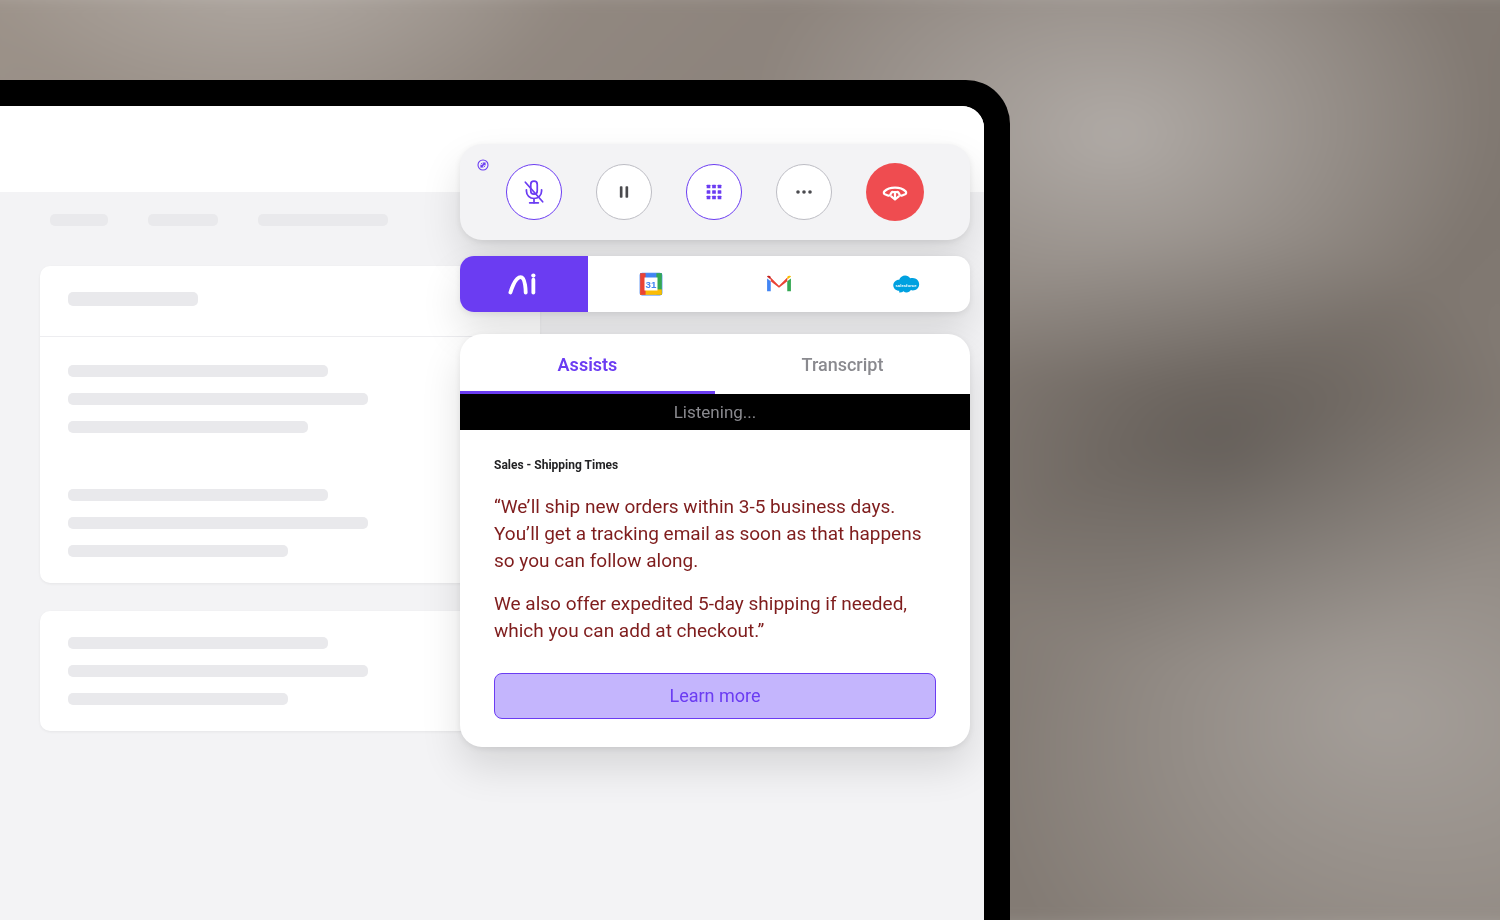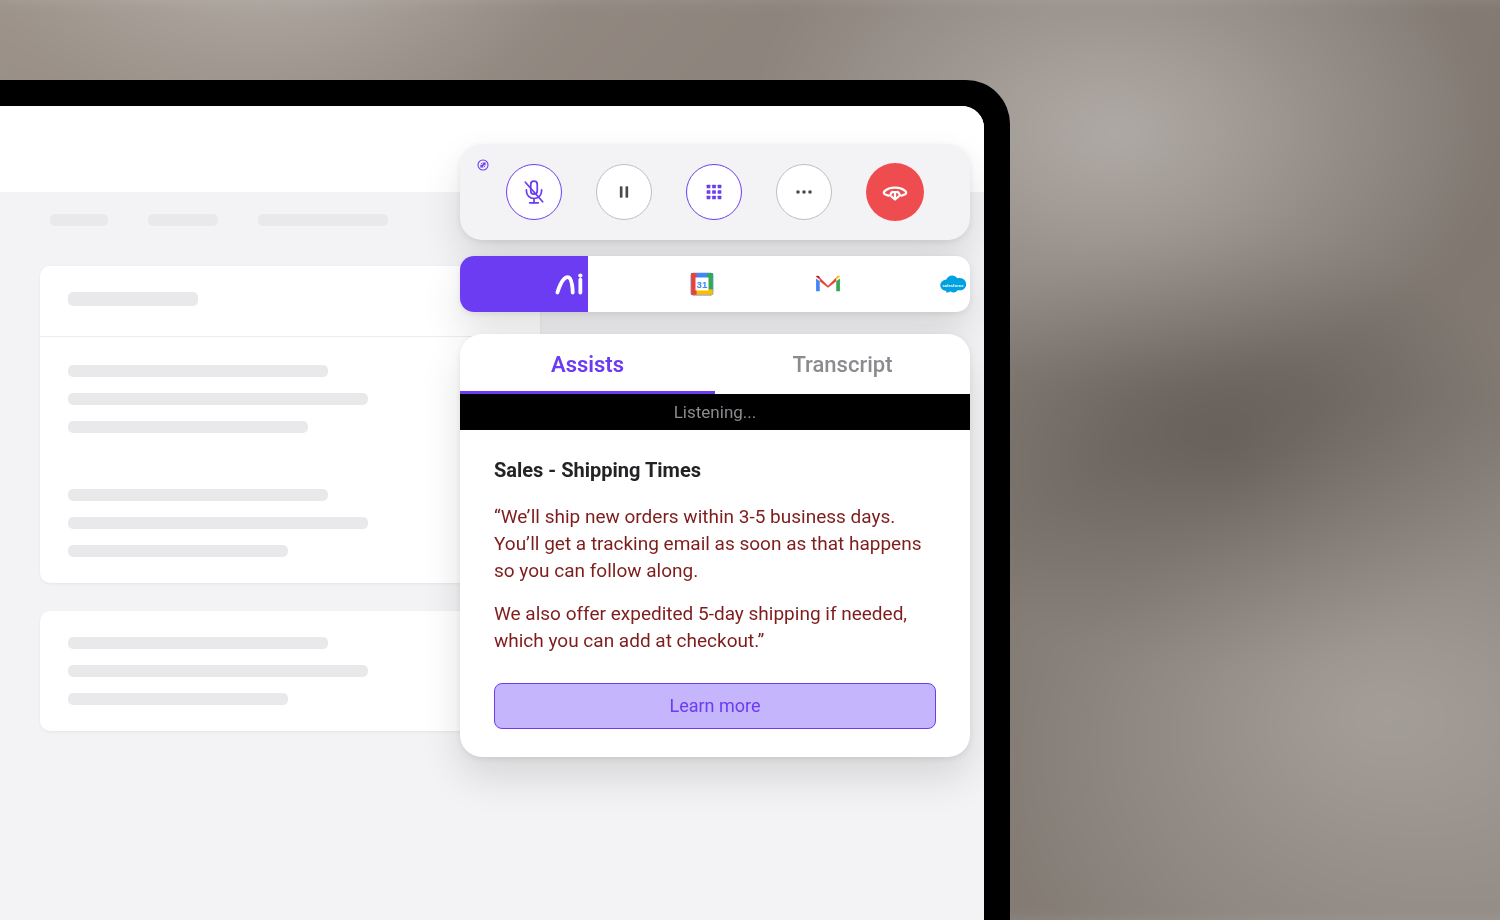--- a/index.html
+++ b/index.html
@@ -82,40 +82,40 @@
   .cbtn.red{border:none;background:var(--red);color:#fff;width:58px;height:58px;}
 
   
   .integ{
     position:absolute;left:780px;top:150px;
     width:510px;height:56px;
     background:#fff;border-radius:14px;overflow:hidden;
     box-shadow:var(--panel-shadow);
     display:flex;
   }
-  .integ-cell{flex:1;display:flex;align-items:center;justify-content:flex-end;cursor:pointer;}
+  .integ-cell{flex:1;display:flex;align-items:center;justify-content:center;cursor:pointer;}
   .integ-cell.active{background:var(--purple);}
 
   
   .assist{
     position:absolute;left:780px;top:228px;
     width:510px;
     background:#fff;border-radius:22px;
     box-shadow:var(--panel-shadow);
     overflow:hidden;
     padding-bottom:28px;
   }
   .tabs{display:flex;height:60px;}
-  .tab{flex:1;display:flex;align-items:center;justify-content:center;font-size:22px;font-weight:600;cursor:pointer;position:relative;}
+  .tab{flex:1;display:flex;align-items:center;justify-content:center;font-size:18px;font-weight:600;cursor:pointer;position:relative;}
   .tab.active{color:var(--purple);}
   .tab.inactive{color:var(--grey-text);font-weight:500;}
   .tab.active::after{content:"";position:absolute;left:0;right:0;bottom:0;height:3px;background:var(--purple);}
   .listen{background:#000000;height:36px;display:flex;align-items:center;justify-content:center;color:var(--grey-text);font-size:17px;}
   .assist-body{padding:22px 34px 0;}
-  .assist-title{font-weight:700;font-size:20px;color:#232325;margin:6px 0 22px;}
+  .assist-title{font-weight:700;font-size:12px;color:#232325;margin:6px 0 22px;}
   .assist-p{font-size:19px;line-height:1.42;color:#7f1d1d;margin:0 0 16px;}
   .learn{
     margin-top:28px;
     border:1.5px solid var(--purple);border-radius:8px;
     height:44px;display:flex;align-items:center;justify-content:center;
     color:var(--purple);font-size:18px;cursor:pointer;background:#c4b5fd;
   }
 
   .subbar .bskel{background:var(--skel);border-radius:5px;height:12px;}
 </style>

